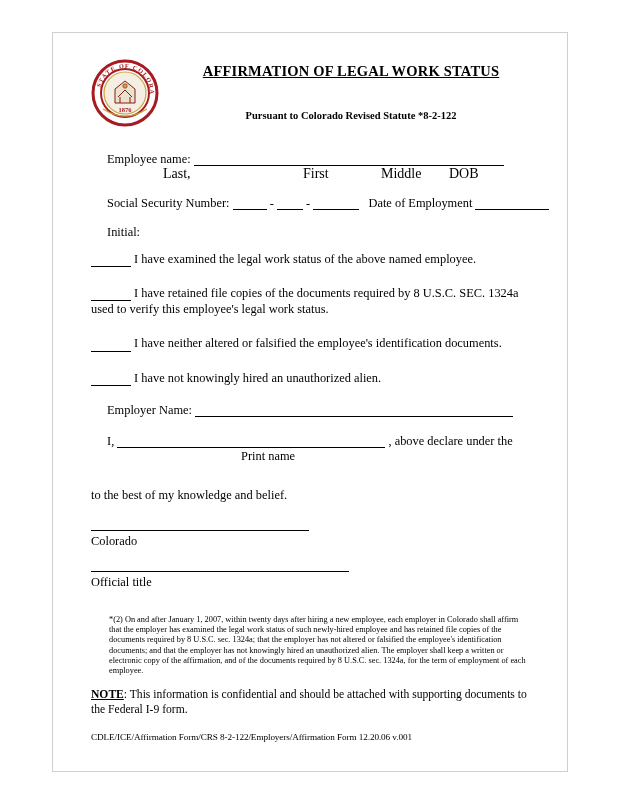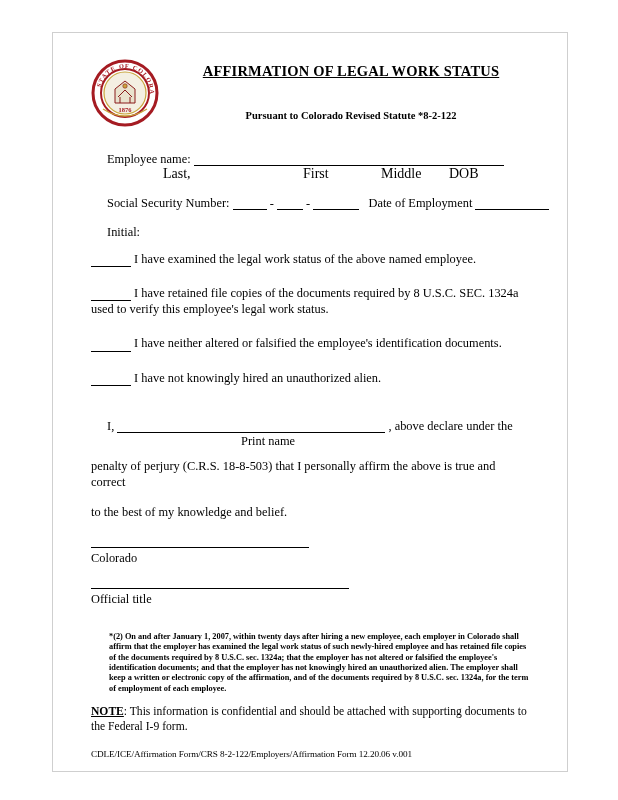--- a/index.html
+++ b/index.html
@@ -128,21 +128,20 @@
     width: 258px;
   }
   .siglabel {
     font-size: 12.4px;
   }
 
   .footnote {
     font-size: 8.3px;
     line-height: 1.24;
     text-align: left;
-    font-weight: bold;
   }
   .note-block {
     font-size: 11.6px;
     line-height: 1.3;
   }
   .note-label {
     font-weight: bold;
     text-decoration: underline;
   }
   .formcode {
@@ -240,33 +239,38 @@
           <span>I have neither altered or falsified the employee's identification documents.</span>
         </div>
 
         <div class="spacer-18"></div>
         <div class="para">
           <span class="rule" style="width:40px"></span>
           <span>I have not knowingly hired an unauthorized alien.</span>
         </div>
 
         <div class="spacer-18"></div>
+        <div class="row">
+          <span class="line">
+            <span>Employer Name:</span>
+            <span class="rule" style="width:318px"></span>
+          </span>
+        </div>
 
         <div class="spacer-16"></div>
         <div class="row">
           <span class="line">
             <span>I,</span>
             <span class="rule" style="width:268px"></span>
             <span>, above declare under the</span>
           </span>
         </div>
         <div class="indent-print">Print name</div>
 
         <div class="spacer-10"></div>
-        <div class="para">penalty of perjury (C.R.S. 18-8-503) that I personally affirm the above is true and correct</div>
         <div class="spacer-14"></div>
         <div class="para">to the best of my knowledge and belief.</div>
 
         <div class="spacer-26"></div>
         <div class="sigline"></div>
         <div class="siglabel">Colorado</div>
 
         <div class="spacer-22"></div>
         <div class="sigline wide"></div>
         <div class="siglabel">Official title</div>

